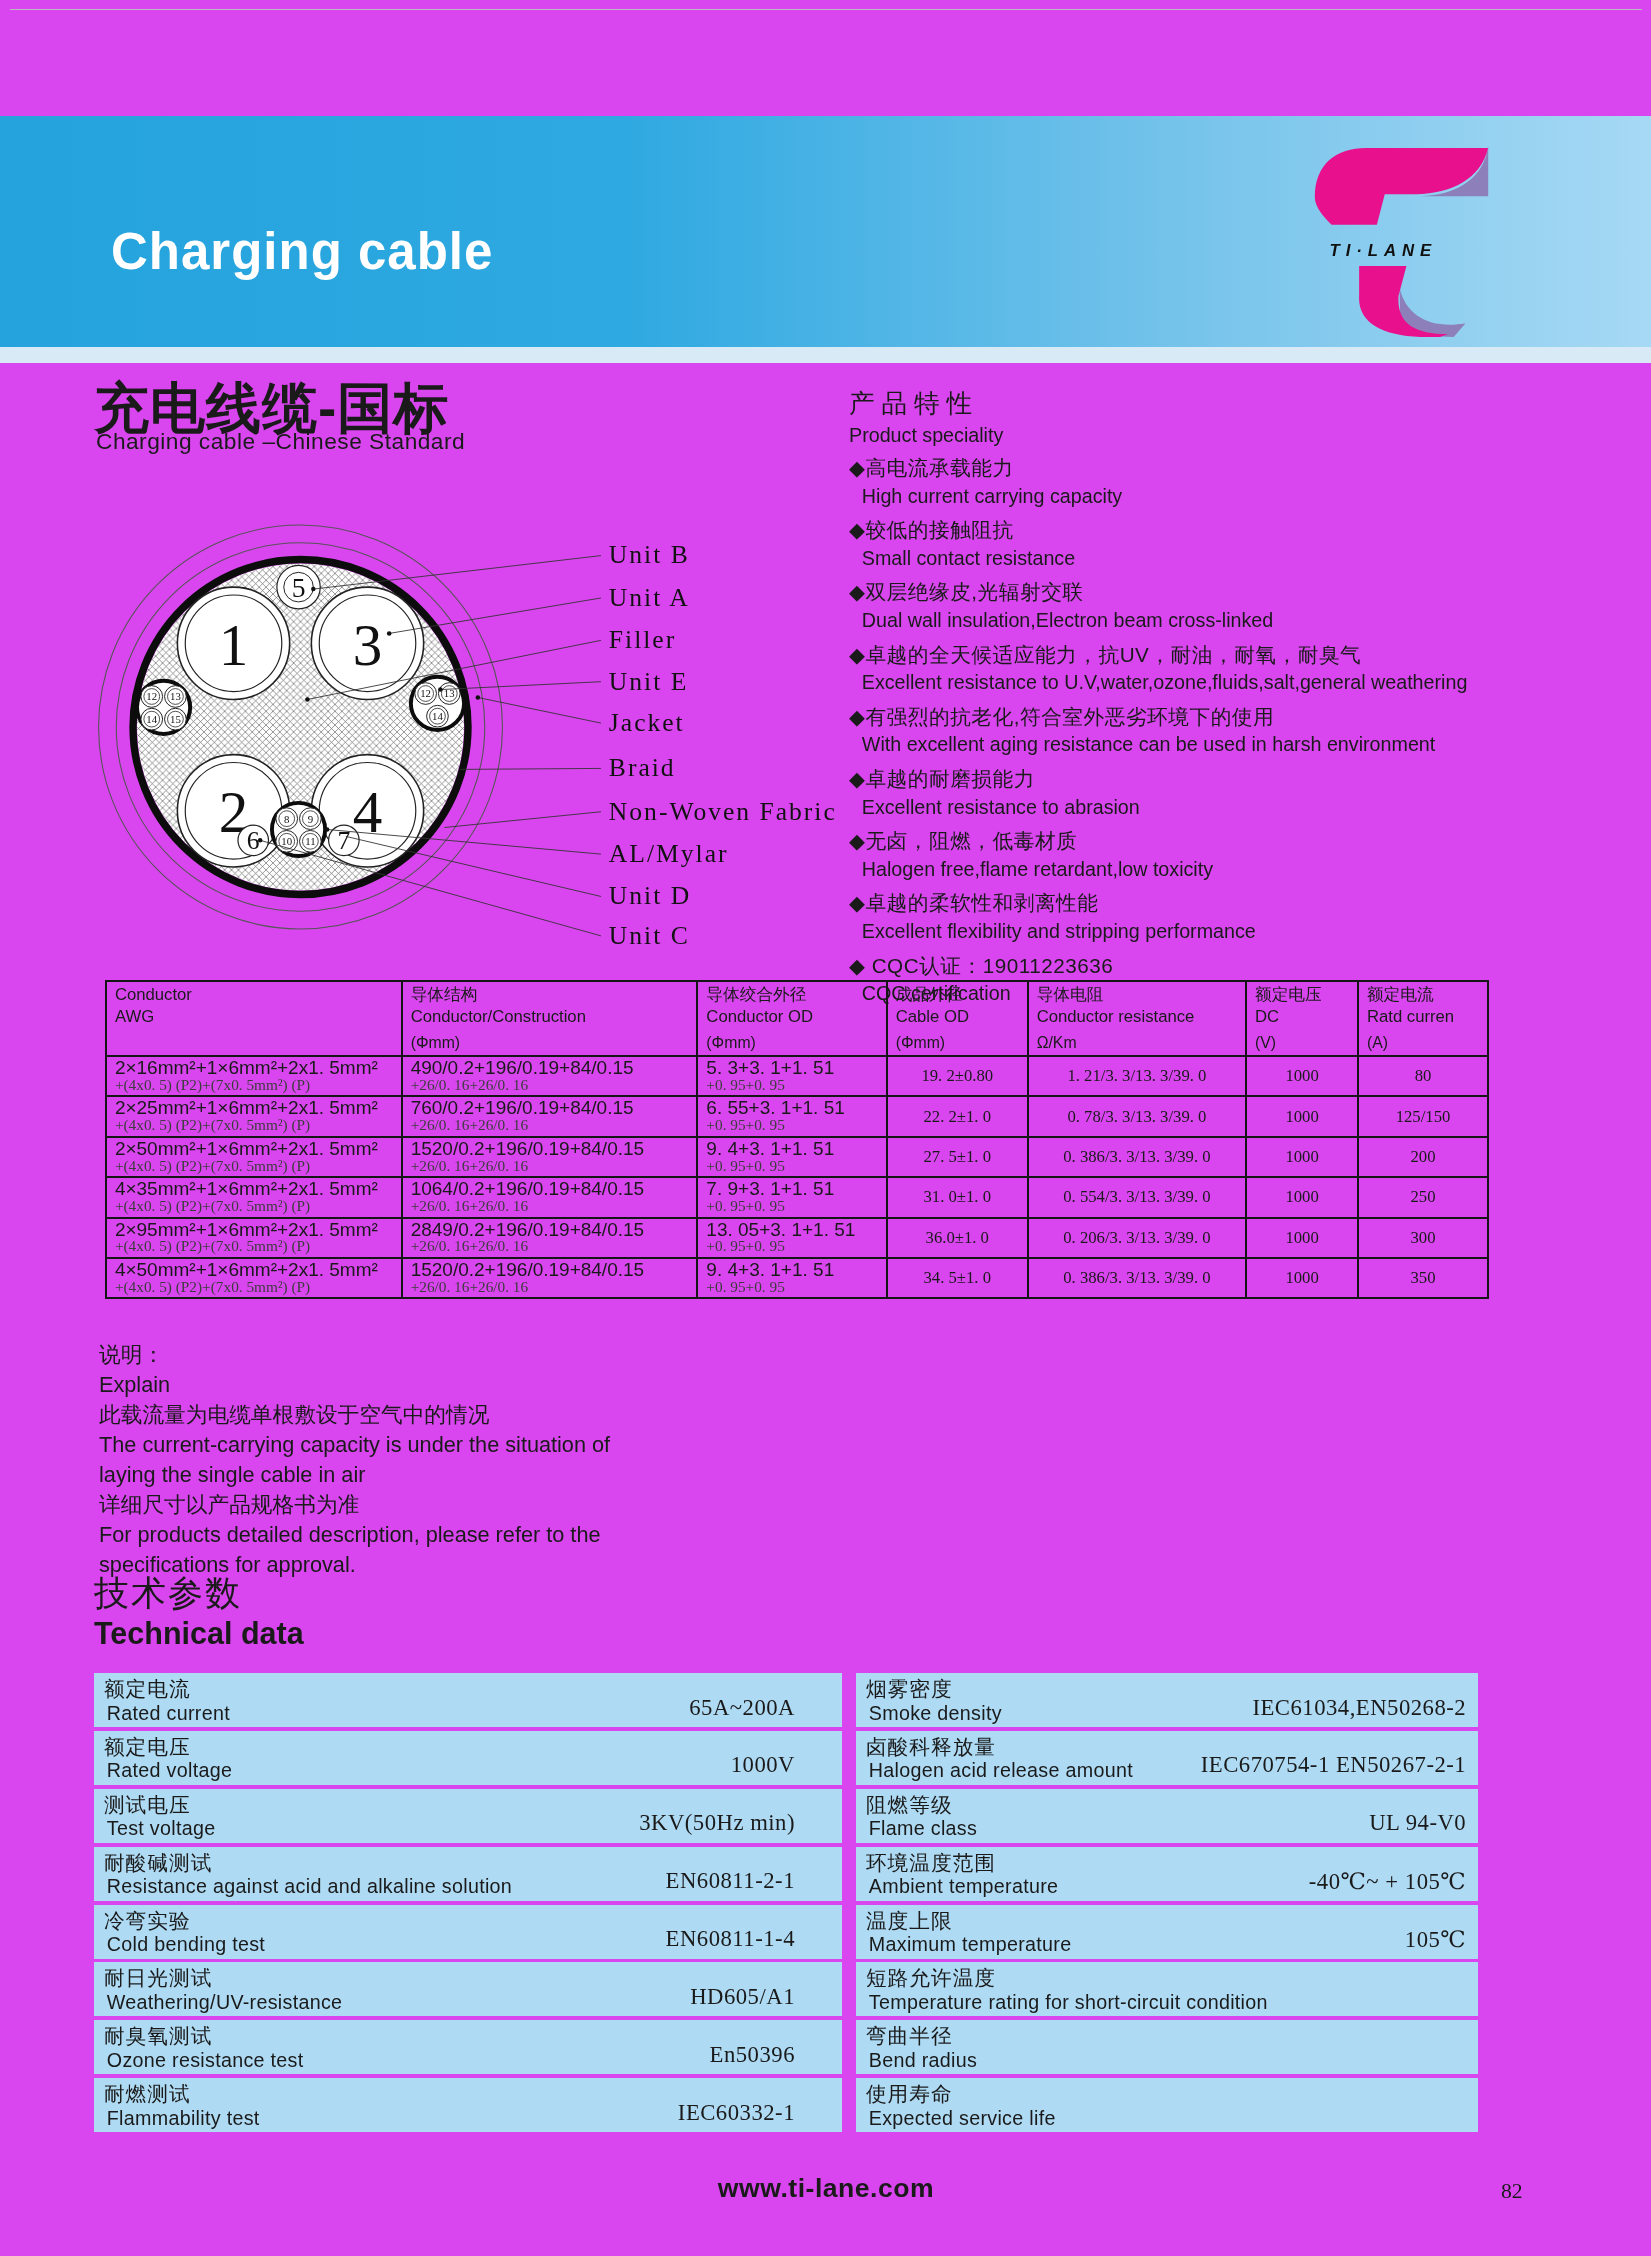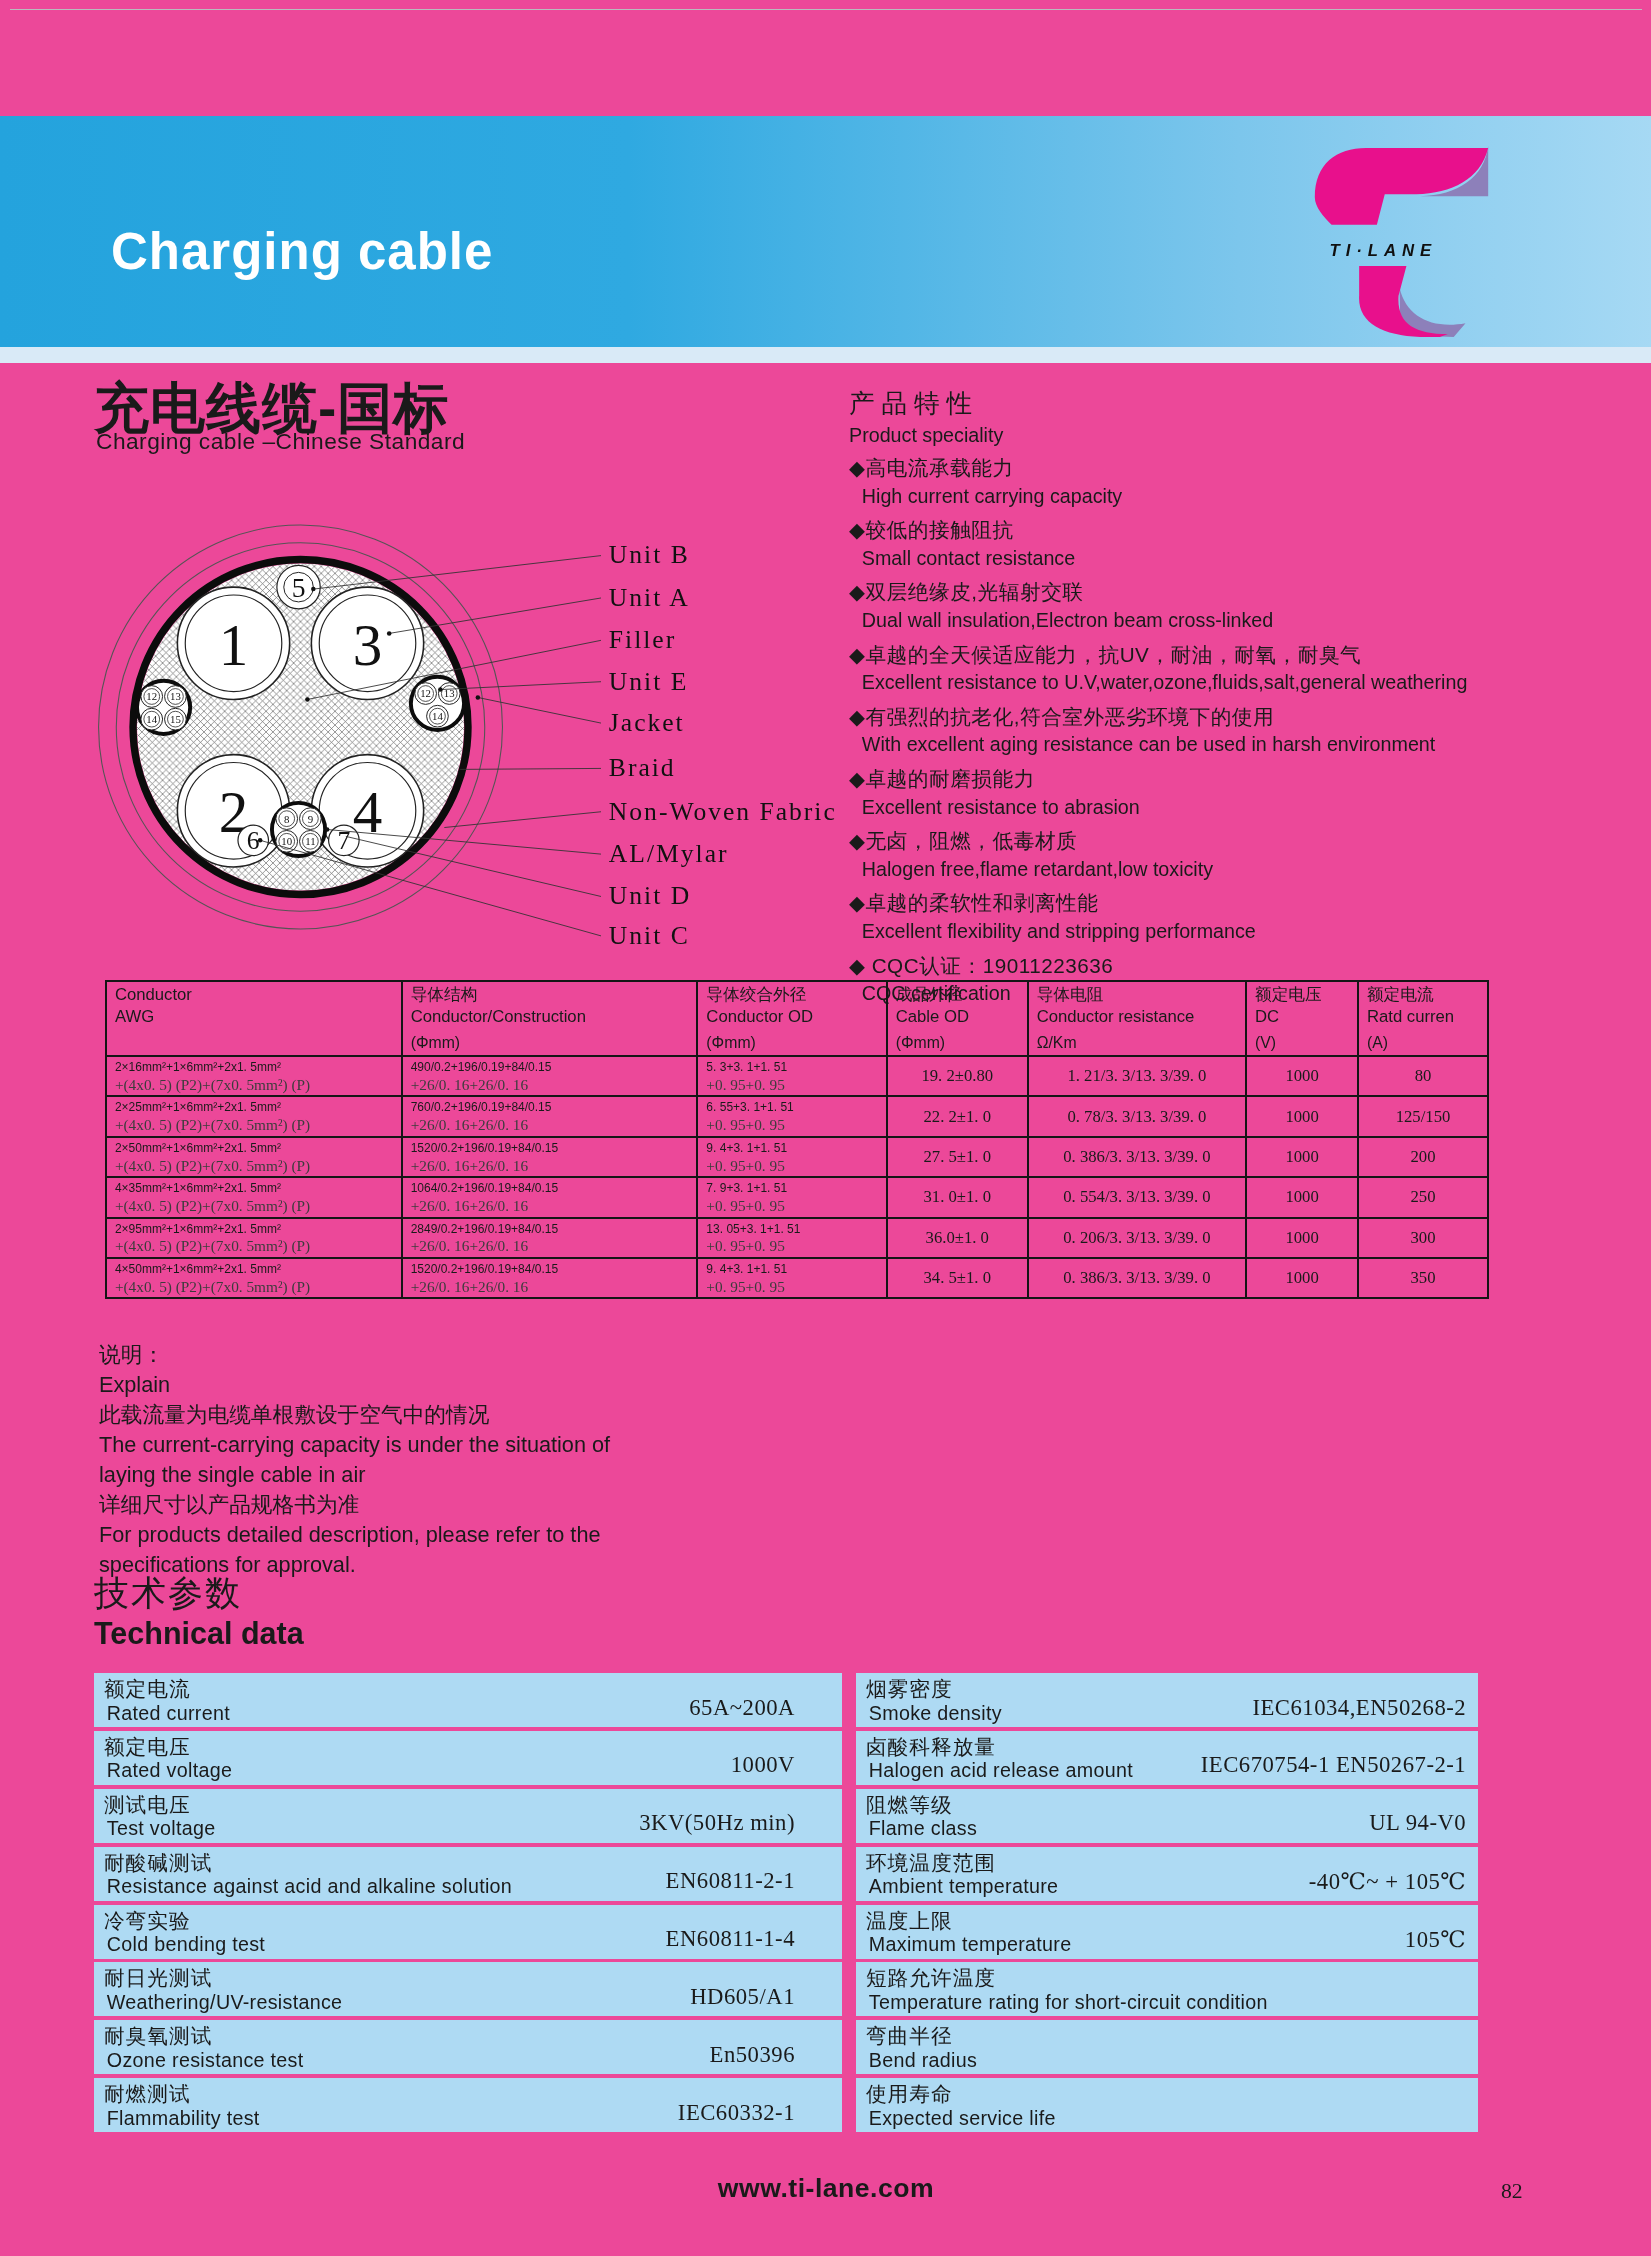--- a/index.html
+++ b/index.html
@@ -1,16 +1,16 @@
 <!DOCTYPE html>
 <html><head>
 <meta charset="utf-8">
 <style>
   html,body{margin:0;padding:0;background:#888;}
-  .page{position:relative;width:1652px;height:2257px;background:#ec4899;overflow:hidden;
+  .page{position:relative;width:1652px;height:2257px;background:#d946ef;overflow:hidden;
         font-family:"Liberation Sans","DejaVu Sans",sans-serif;color:#1a1a1a;}
   .abs{position:absolute;}
 
   
   .topline{position:absolute;top:8.9px;left:9.9px;width:1632px;height:1px;background:#b9bcbe;}
 
   
   .band{position:absolute;top:116px;left:0;width:1652px;height:231px;
         background:linear-gradient(to right,#24a3dd 0%,#2fa9e1 38%,#7cc6ec 75%,#a6d9f4 100%);}
   .band-stripe{position:absolute;top:347px;left:0;width:1652px;height:15.8px;background:#d9eaf7;}
@@ -40,21 +40,21 @@
   
   .spec{position:absolute;left:105px;top:980px;width:1384px;}
   .spec table{width:100%;border-collapse:collapse;table-layout:fixed;border:2px solid #22c55e;}
   .spec th,.spec td{border:2px solid #151515;padding:2px 7.9px;vertical-align:top;}
   .spec th{height:69px;text-align:left;font-weight:normal;}
   .spec td{height:32.5px;}
   .hwrap{display:flex;flex-direction:column;height:100%;}
   .h1l{font-size:16.7px;line-height:21.7px;}
   .h2l{font-size:16.7px;line-height:21.7px;}
   .h3l{font-size:15.8px;line-height:19.7px;margin-top:auto;}
-  .c1{font-size:12px;line-height:17.7px;white-space:nowrap;}
+  .c1{font-size:19px;line-height:17.7px;white-space:nowrap;}
   .c2{font-family:"Liberation Serif","DejaVu Serif",serif;font-size:15.3px;line-height:16.7px;color:#3c3c3c;white-space:nowrap;}
   .cnum{font-family:"Liberation Serif","DejaVu Serif",serif;font-size:16.7px;text-align:center;vertical-align:middle;white-space:nowrap;}
   .spec td.cnum{vertical-align:middle;}
 
   
   .explain{position:absolute;left:99px;top:1340px;width:690px;font-size:21.7px;line-height:30px;}
 
   
   .tech-title-cn{position:absolute;left:94px;top:1570px;font-size:35px;letter-spacing:2px;}
   .tech-title-en{position:absolute;left:94px;top:1616px;font-size:30.5px;font-weight:bold;}

